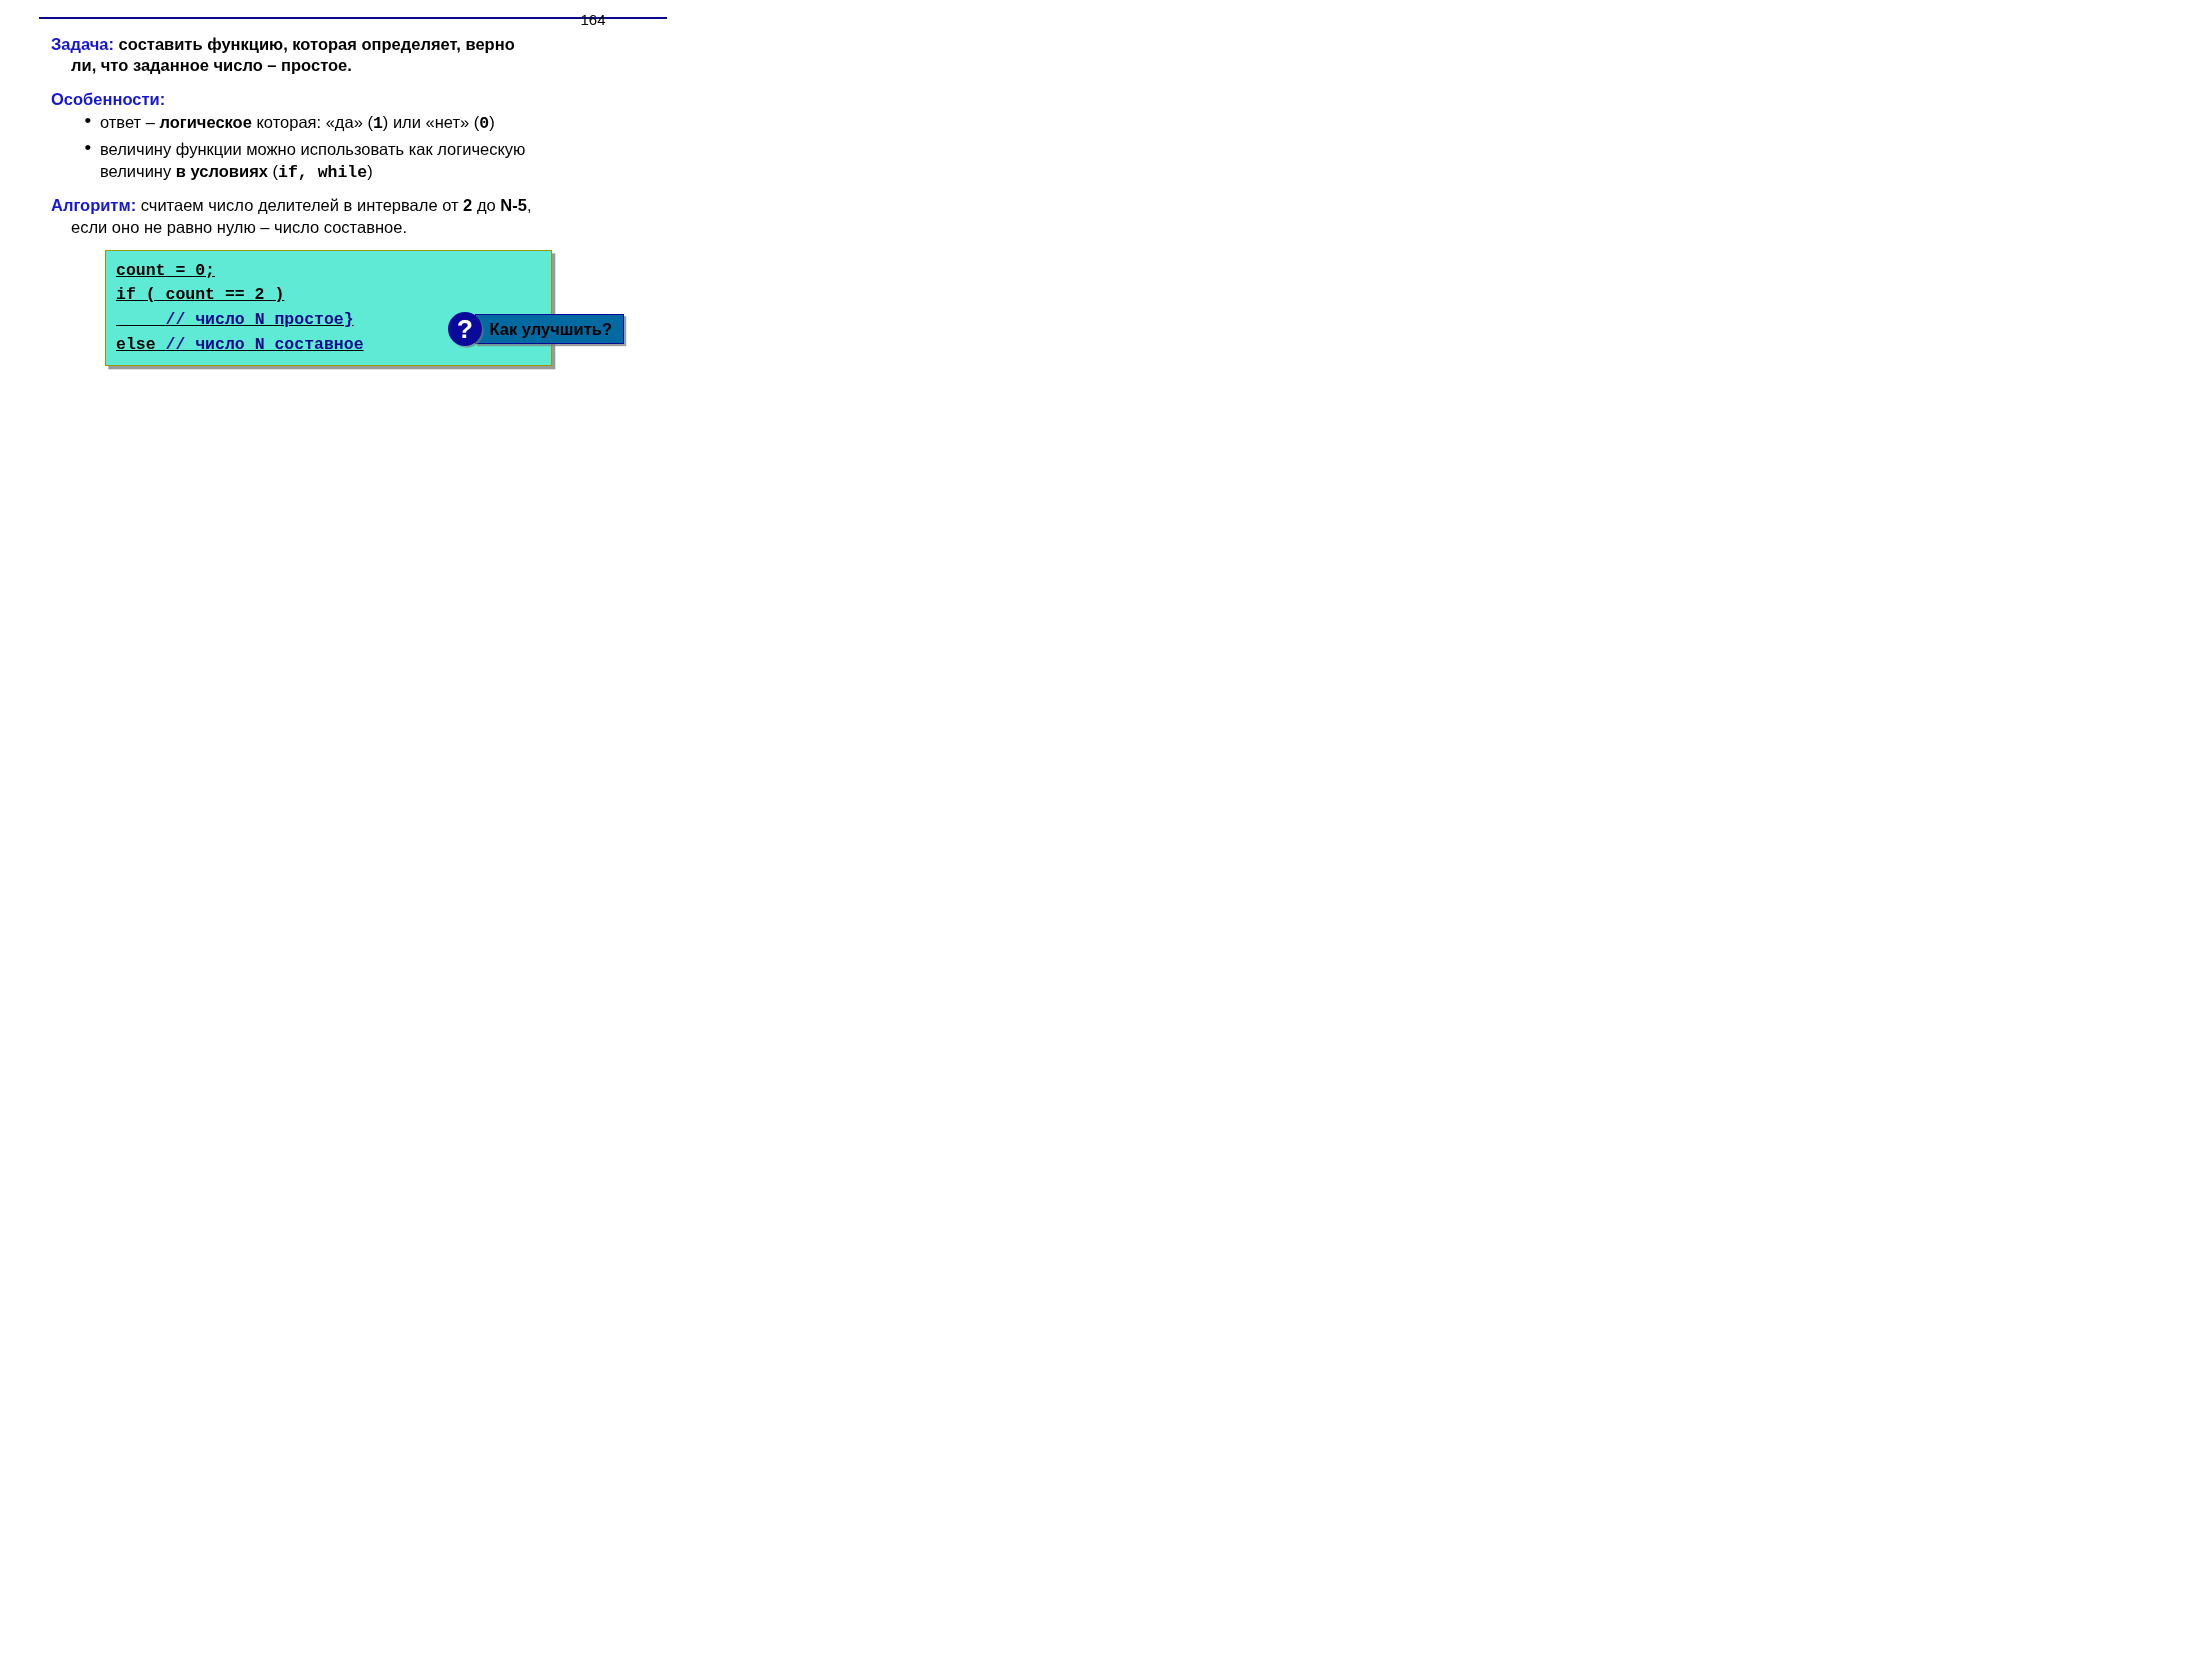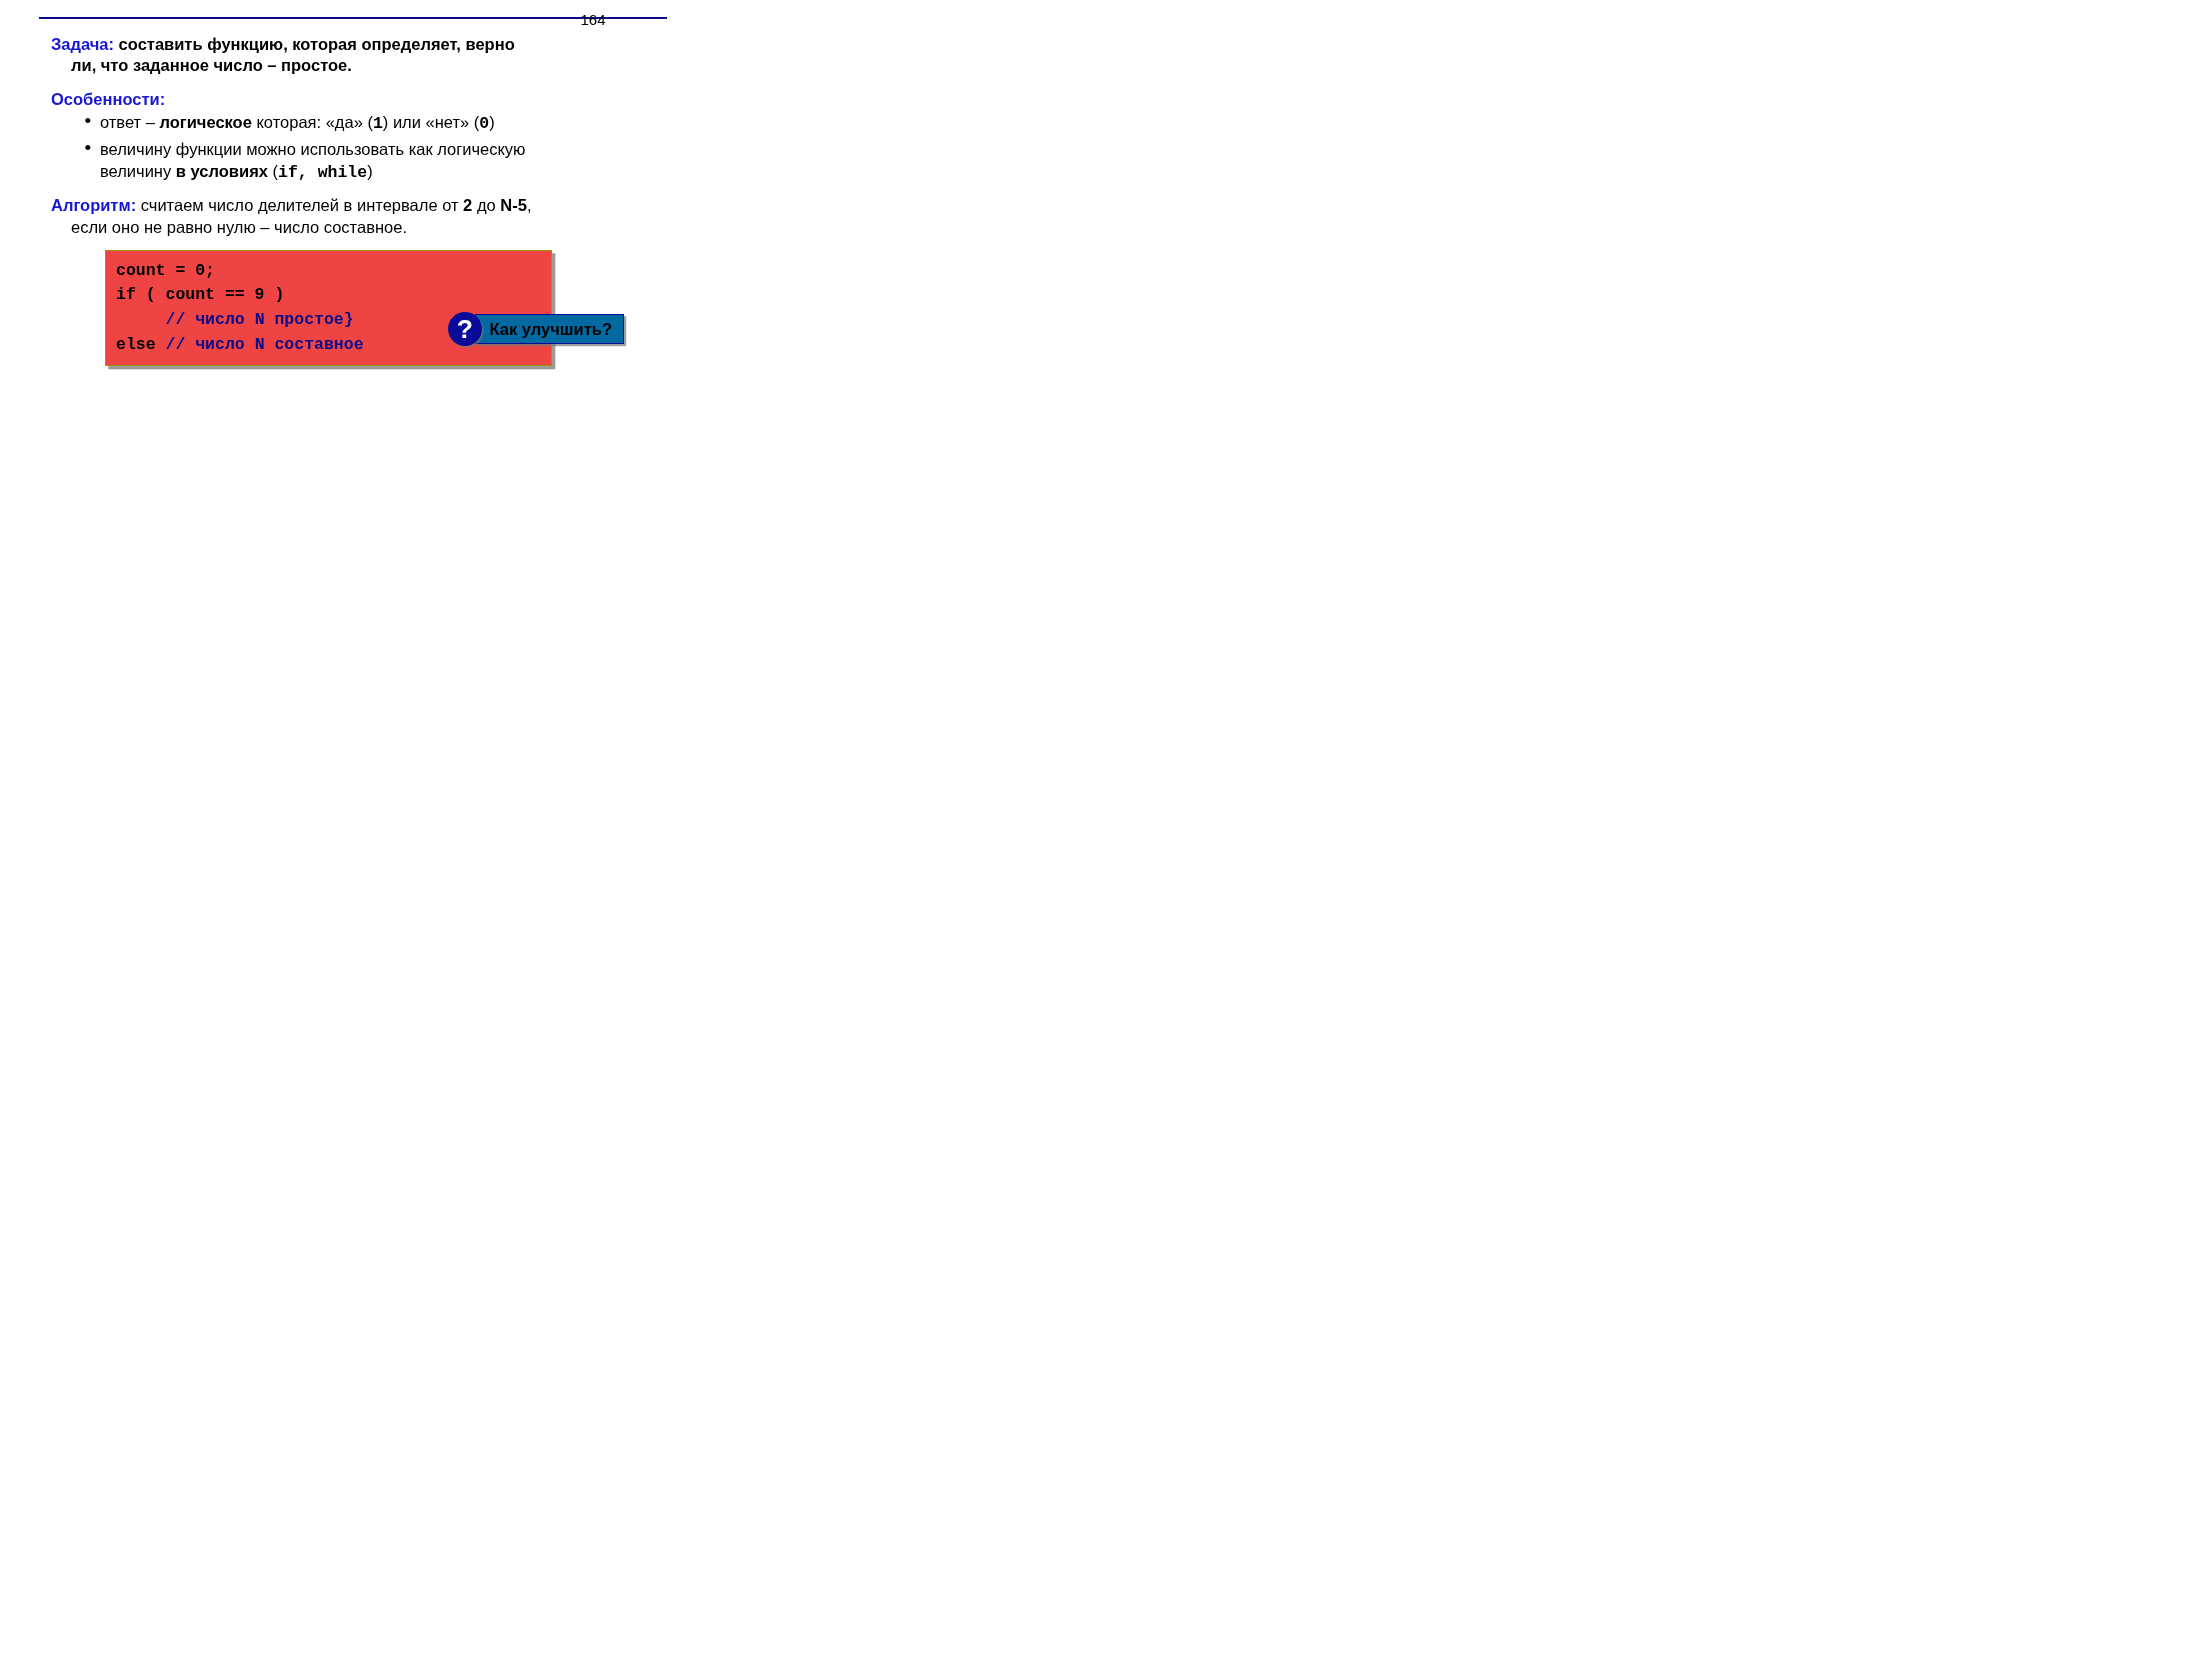--- a/index.html
+++ b/index.html
@@ -70,30 +70,31 @@
     color: #000;
   }
   .mono { font-family: "Courier New", Courier, monospace; font-weight: bold; }
   .codebox-wrap {
     position: relative;
     margin: 8.8px 0 0 66px;
     width: 447px;
   }
   .codebox {
     position: relative;
-    background: #ef4444;
+    background: #5eead4;
     border: 1.1px solid #9a9a00;
     box-shadow: 3.3px 3.3px 0 #9a9a9a;
     padding: 7.7px 10px 7.7px 10px;
     font-family: "Courier New", Courier, monospace;
     font-size: 16.5px;
     font-weight: bold;
     color: #000;
     line-height: 1.5;
     box-sizing: border-box;
+    text-decoration: underline;
   }
   .codebox .comment {
     color: #0a0a8a;
   }
   .redframe {
     border: 1.4px solid #d40000;
     box-shadow: 2.2px 2.2px 0 rgba(120,120,120,0.8);
     background: #ffffff;
     padding: 3.3px 5.5px;
     margin: 2.2px 0 3.3px -2.2px;
@@ -166,21 +167,21 @@
     </ul>
 
     <p class="para">
       <span class="label-blue">Алгоритм:</span><span> считаем число делителей в интервале от </span><b>2</b><span> до </span><b>N-5</b><span>,</span><br>
       <span>если оно не равно нулю – число составное.</span>
     </p>
 
     <div class="codebox-wrap">
       <div class="codebox">
         <div>count = 0;</div>
-        <div>if ( count == 9 )</div>
+        <div>if ( count == 2 )</div>
         <div><span style="white-space:pre">     </span><span class="comment">// число N простое}</span></div>
         <div><span>else </span><span class="comment">// число N составное</span></div>
       </div>
 
       <div class="callout">
         <div class="callout-bubble">?</div>
         <div class="callout-box">Как улучшить?</div>
       </div>
     </div>
 

